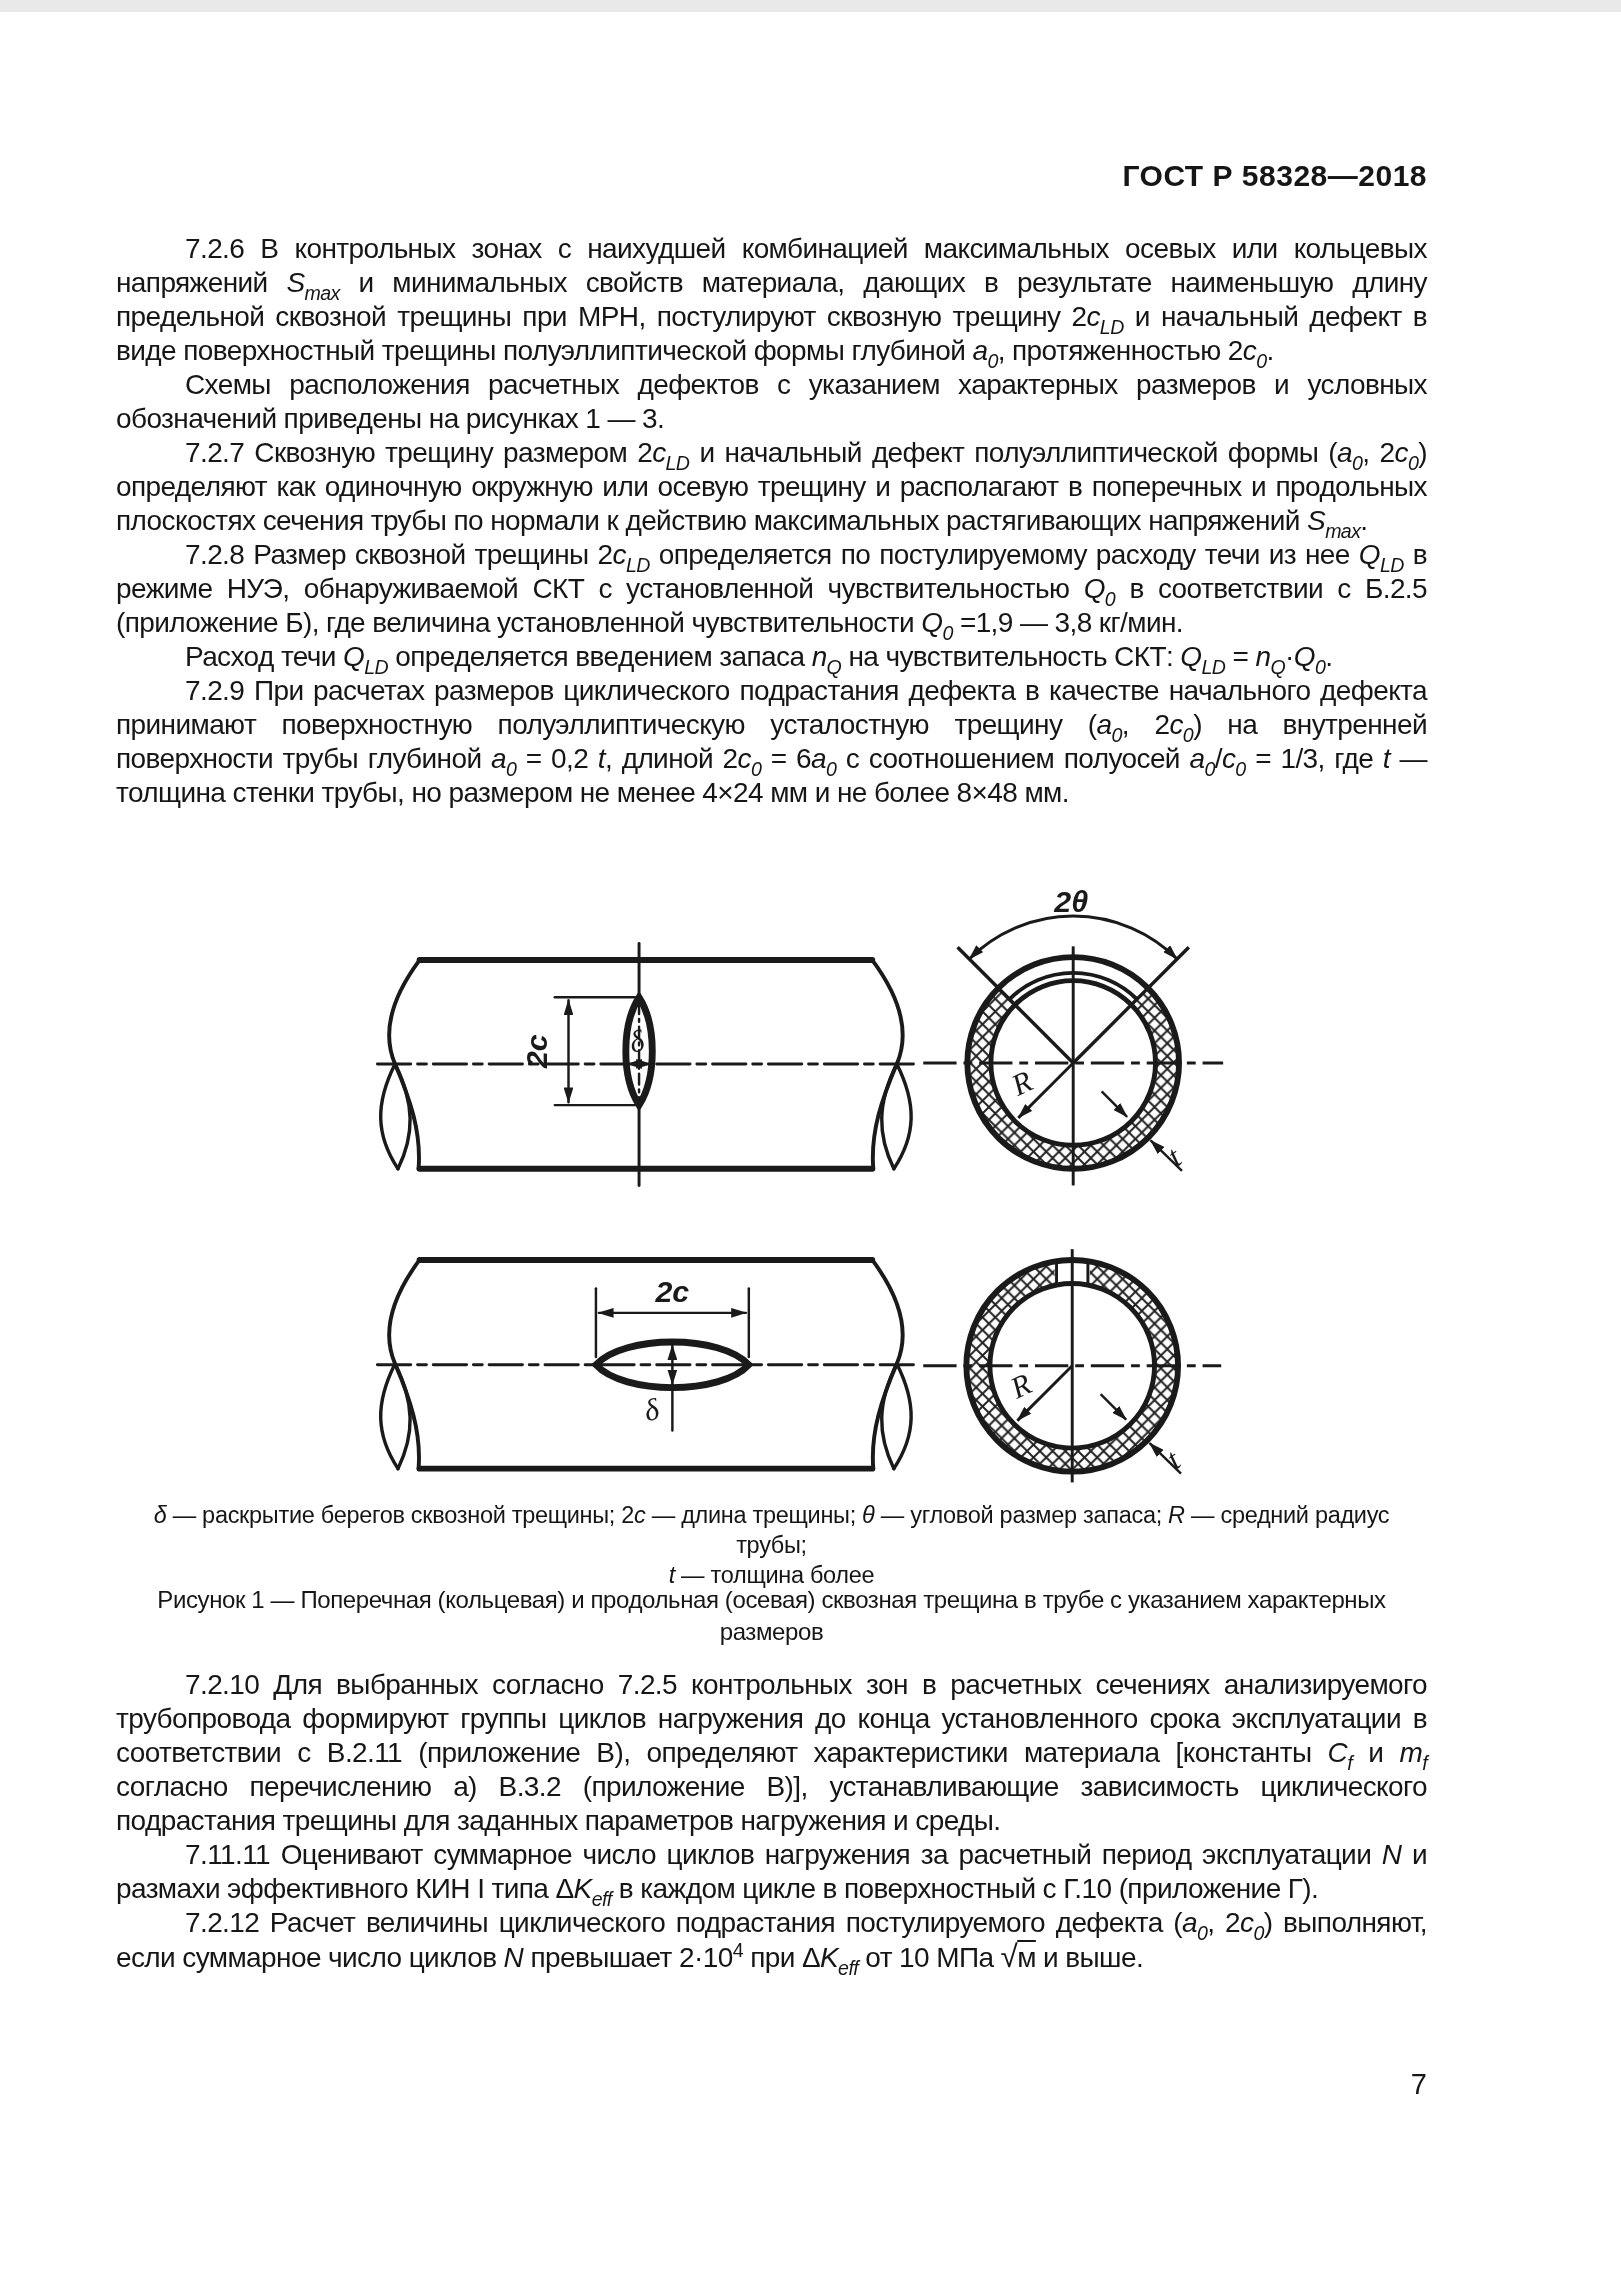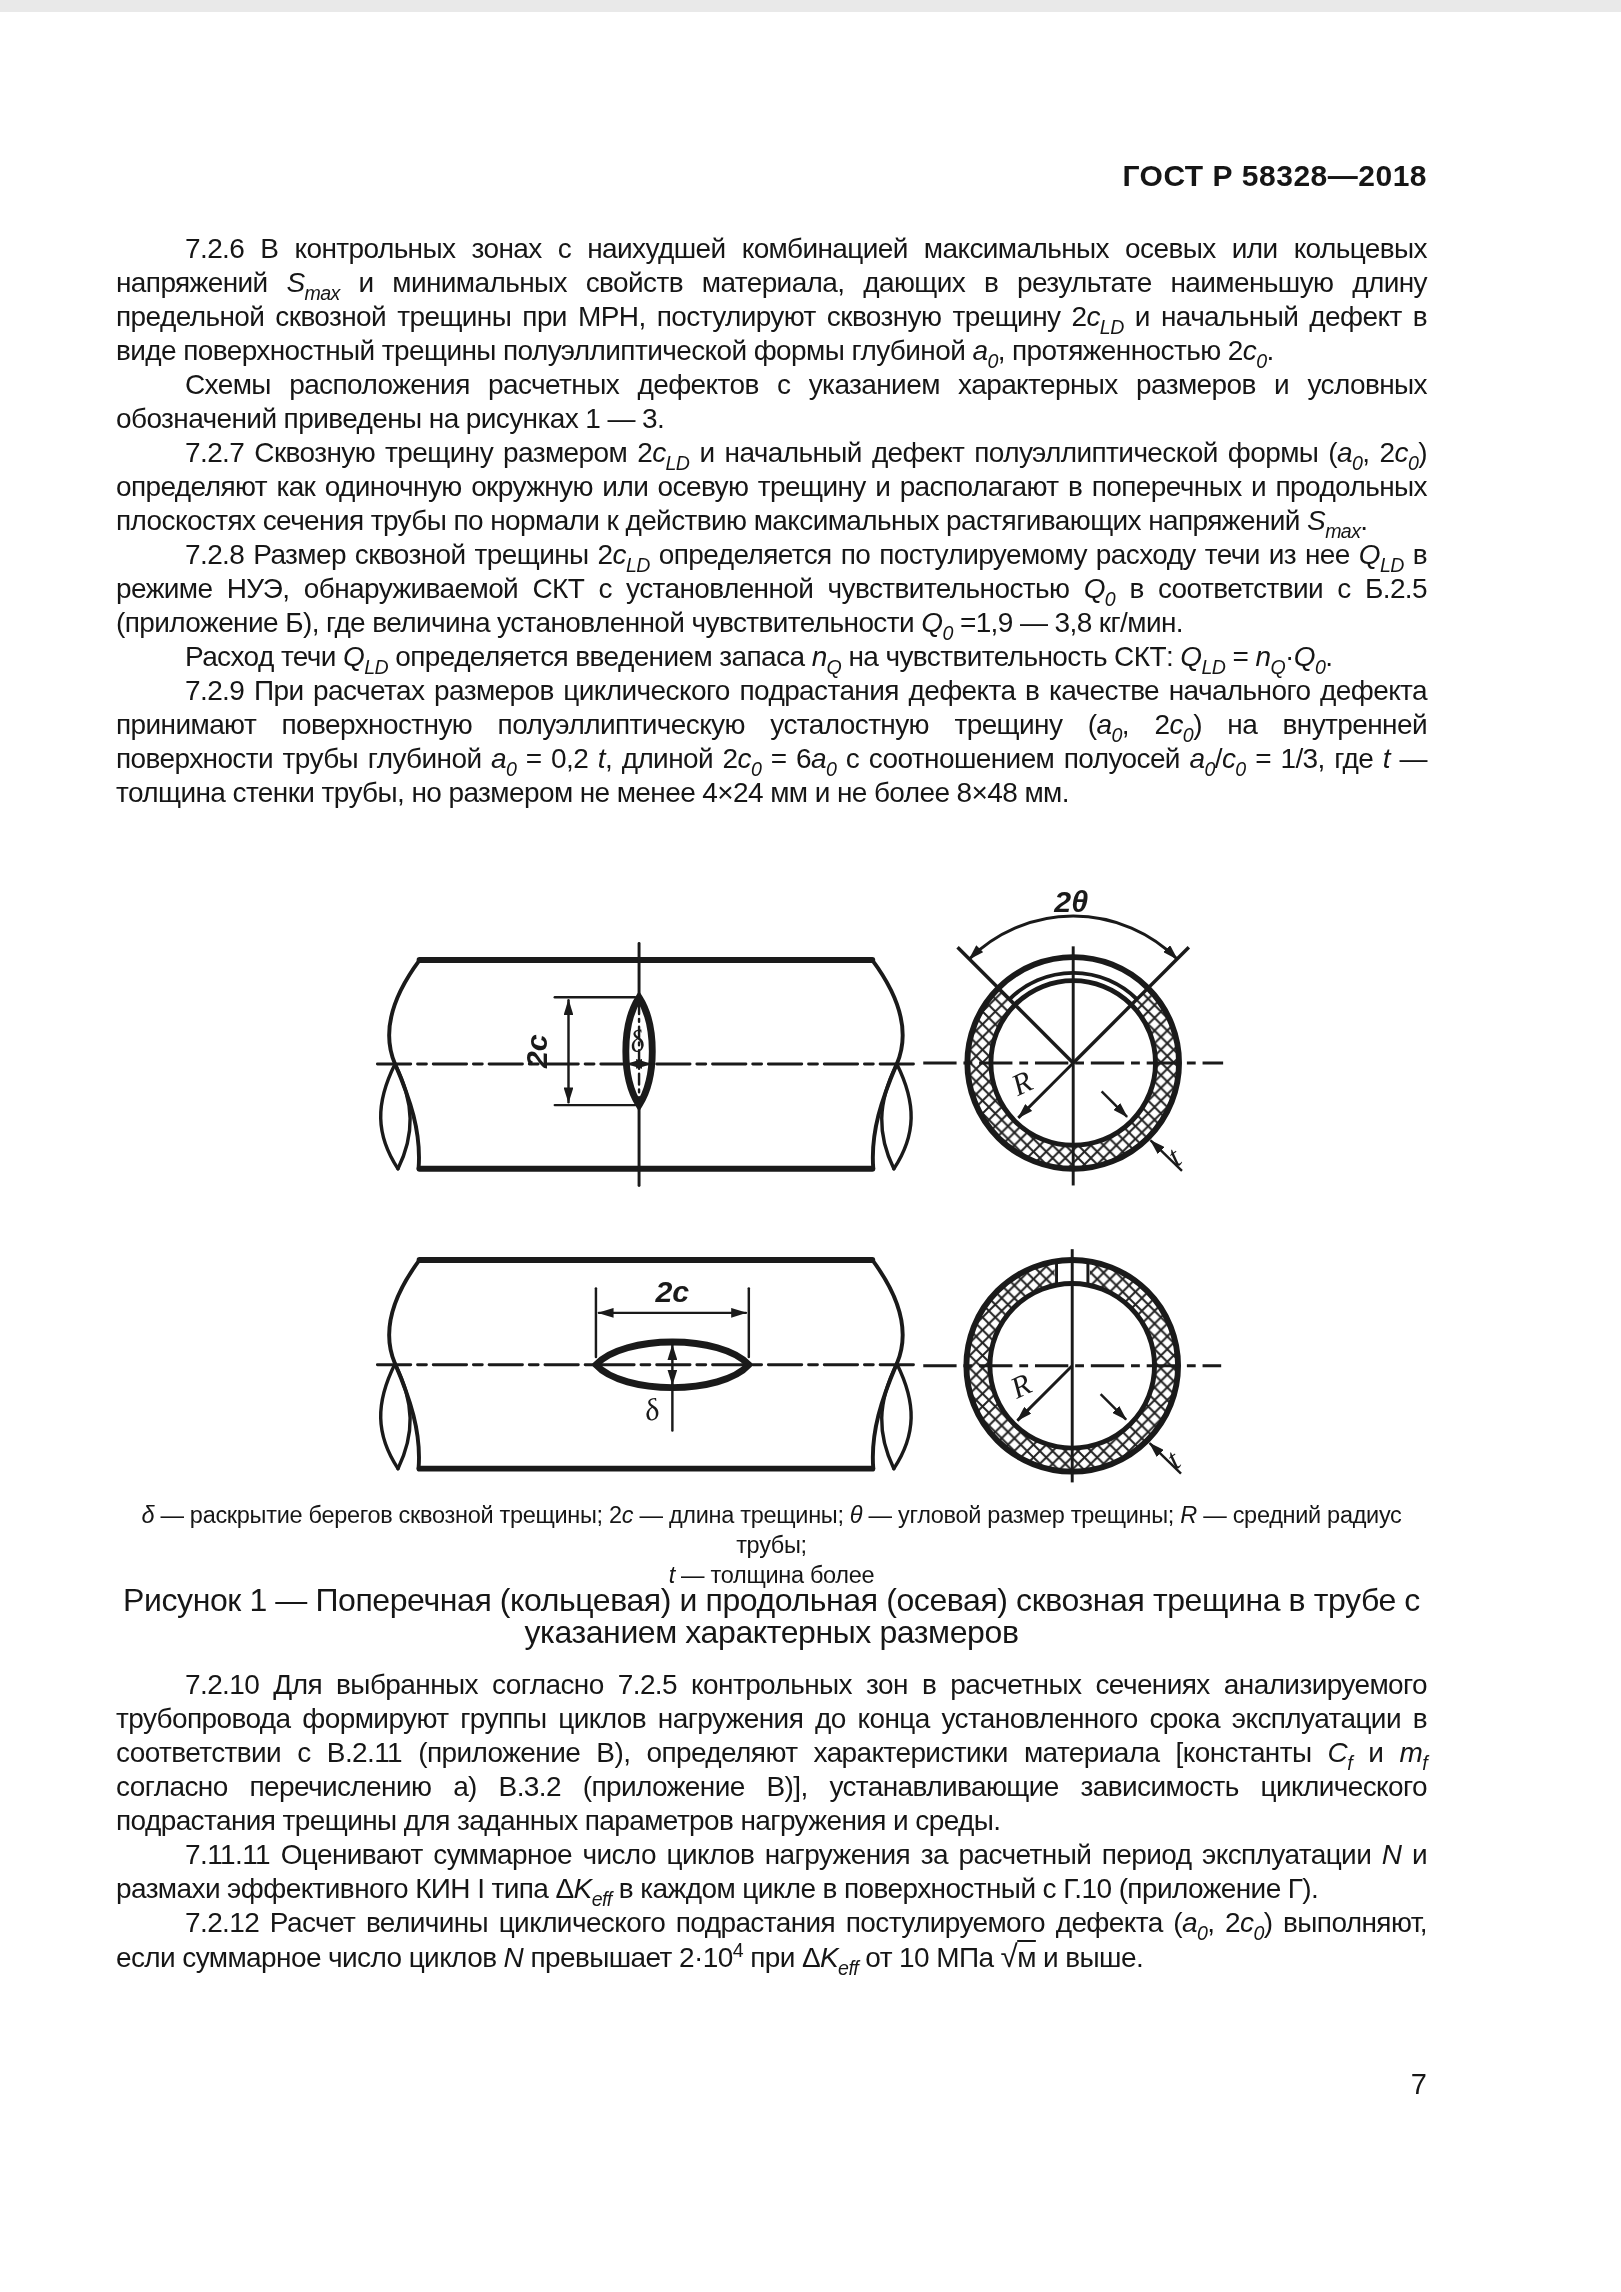--- a/index.html
+++ b/index.html
@@ -15,21 +15,21 @@
   .para{text-indent:69px}
   sub{font-size:70%;line-height:0;position:relative;top:.42em;vertical-align:baseline}
   sup{font-size:70%;line-height:0;position:relative;top:-.5em;vertical-align:baseline}
   .it{font-style:italic}
   .ovl{text-decoration:overline}
   .rad{font-size:112%}
   .fig{position:absolute;left:186px;top:853px}
   .legend{position:absolute;left:116px;top:1488px;width:1311px;text-align:center;
           font-size:23.5px;line-height:30px;letter-spacing:-0.3px}
   .caption{position:absolute;left:116px;top:1572px;width:1311px;text-align:center;
-           font-size:32px;line-height:32px;letter-spacing:-0.4px}
+           font-size:24px;line-height:32px;letter-spacing:-0.4px}
   .pagenum{position:absolute;left:116px;top:2056px;width:1311px;text-align:right;font-size:29px}
   svg text{font-family:"Liberation Sans",sans-serif}
   .flabel{font-style:italic;font-weight:bold;font-size:31px}
   .fvar{font-family:"Liberation Serif",serif;font-style:italic;font-size:31px}
 </style>
 </head>
 <body>
 
 <div class="page">
 
@@ -126,21 +126,21 @@
       <line x1="752" y1="511" x2="1056" y2="511" stroke-width="3" stroke-dasharray="34 7 9 7"></line>
       <line x1="904" y1="511" x2="848" y2="567" stroke-width="3" marker-end="url(#ar)"></line>
       <line x1="933" y1="540" x2="959" y2="566" stroke-width="2.5" marker-end="url(#ar)"></line>
       <line x1="1015" y1="621" x2="983" y2="590" stroke-width="2.5" marker-end="url(#ar)"></line>
     </g>
     <text class="fvar" x="856" y="541" text-anchor="middle" fill="#1a1a1a" transform="rotate(-25 856 541)">R</text>
     <text class="fvar" x="1013" y="615" text-anchor="middle" fill="#1a1a1a" transform="rotate(-35 1013 615)">t</text>
   </svg>
 
   <div class="legend">
-    <p><span class="it">δ</span><span> — раскрытие берегов сквозной трещины; 2</span><span class="it">с</span><span> — длина трещины; </span><span class="it">θ</span><span> — угловой размер трещины; </span><span class="it">R</span><span> — средний радиус трубы;</span></p>
+    <p><span class="it">δ</span><span> — раскрытие берегов сквозной трещины; 2</span><span class="it">с</span><span> — длина трещины; </span><span class="it">θ</span><span> — угловой размер запаса; </span><span class="it">R</span><span> — средний радиус трубы;</span></p>
     <p><span class="it">t</span><span> — толщина более</span></p>
   </div>
 
   <div class="caption"><span>Рисунок 1 — Поперечная (кольцевая) и продольная (осевая) сквозная трещина в трубе с указанием характерных размеров</span></div>
 
   <div class="body-block b2">
     <p class="para"><span>7.2.10 Для выбранных согласно 7.2.5 контрольных зон в расчетных сечениях анализируемого трубопровода формируют группы циклов нагружения до конца установленного срока эксплуатации в соответствии с В.2.11 (приложение В), определяют характеристики материала [константы </span><span class="it">C</span><sub class="it">f</sub><span> и </span><span class="it">m</span><sub class="it">f</sub><span> согласно перечислению а) В.3.2 (приложение В)], устанавливающие зависимость циклического подрастания трещины для заданных параметров нагружения и среды.</span></p>
     <p class="para"><span>7.11.11 Оценивают суммарное число циклов нагружения за расчетный период эксплуатации </span><span class="it">N</span><span> и размахи эффективного КИН I типа Δ</span><span class="it">K</span><sub class="it">eff</sub><span> в каждом цикле в поверхностный с Г.10 (приложение Г).</span></p>
     <p class="para"><span>7.2.12 Расчет величины циклического подрастания постулируемого дефекта (</span><span class="it">a</span><sub class="it">0</sub><span>, 2</span><span class="it">c</span><sub class="it">0</sub><span>) выполняют, если суммарное число циклов </span><span class="it">N</span><span> превышает 2·10</span><sup>4</sup><span> при Δ</span><span class="it">K</span><sub class="it">eff</sub><span> от 10 МПа </span><span class="rad">√</span><span class="ovl">м</span><span> и выше.</span></p>
   </div>

